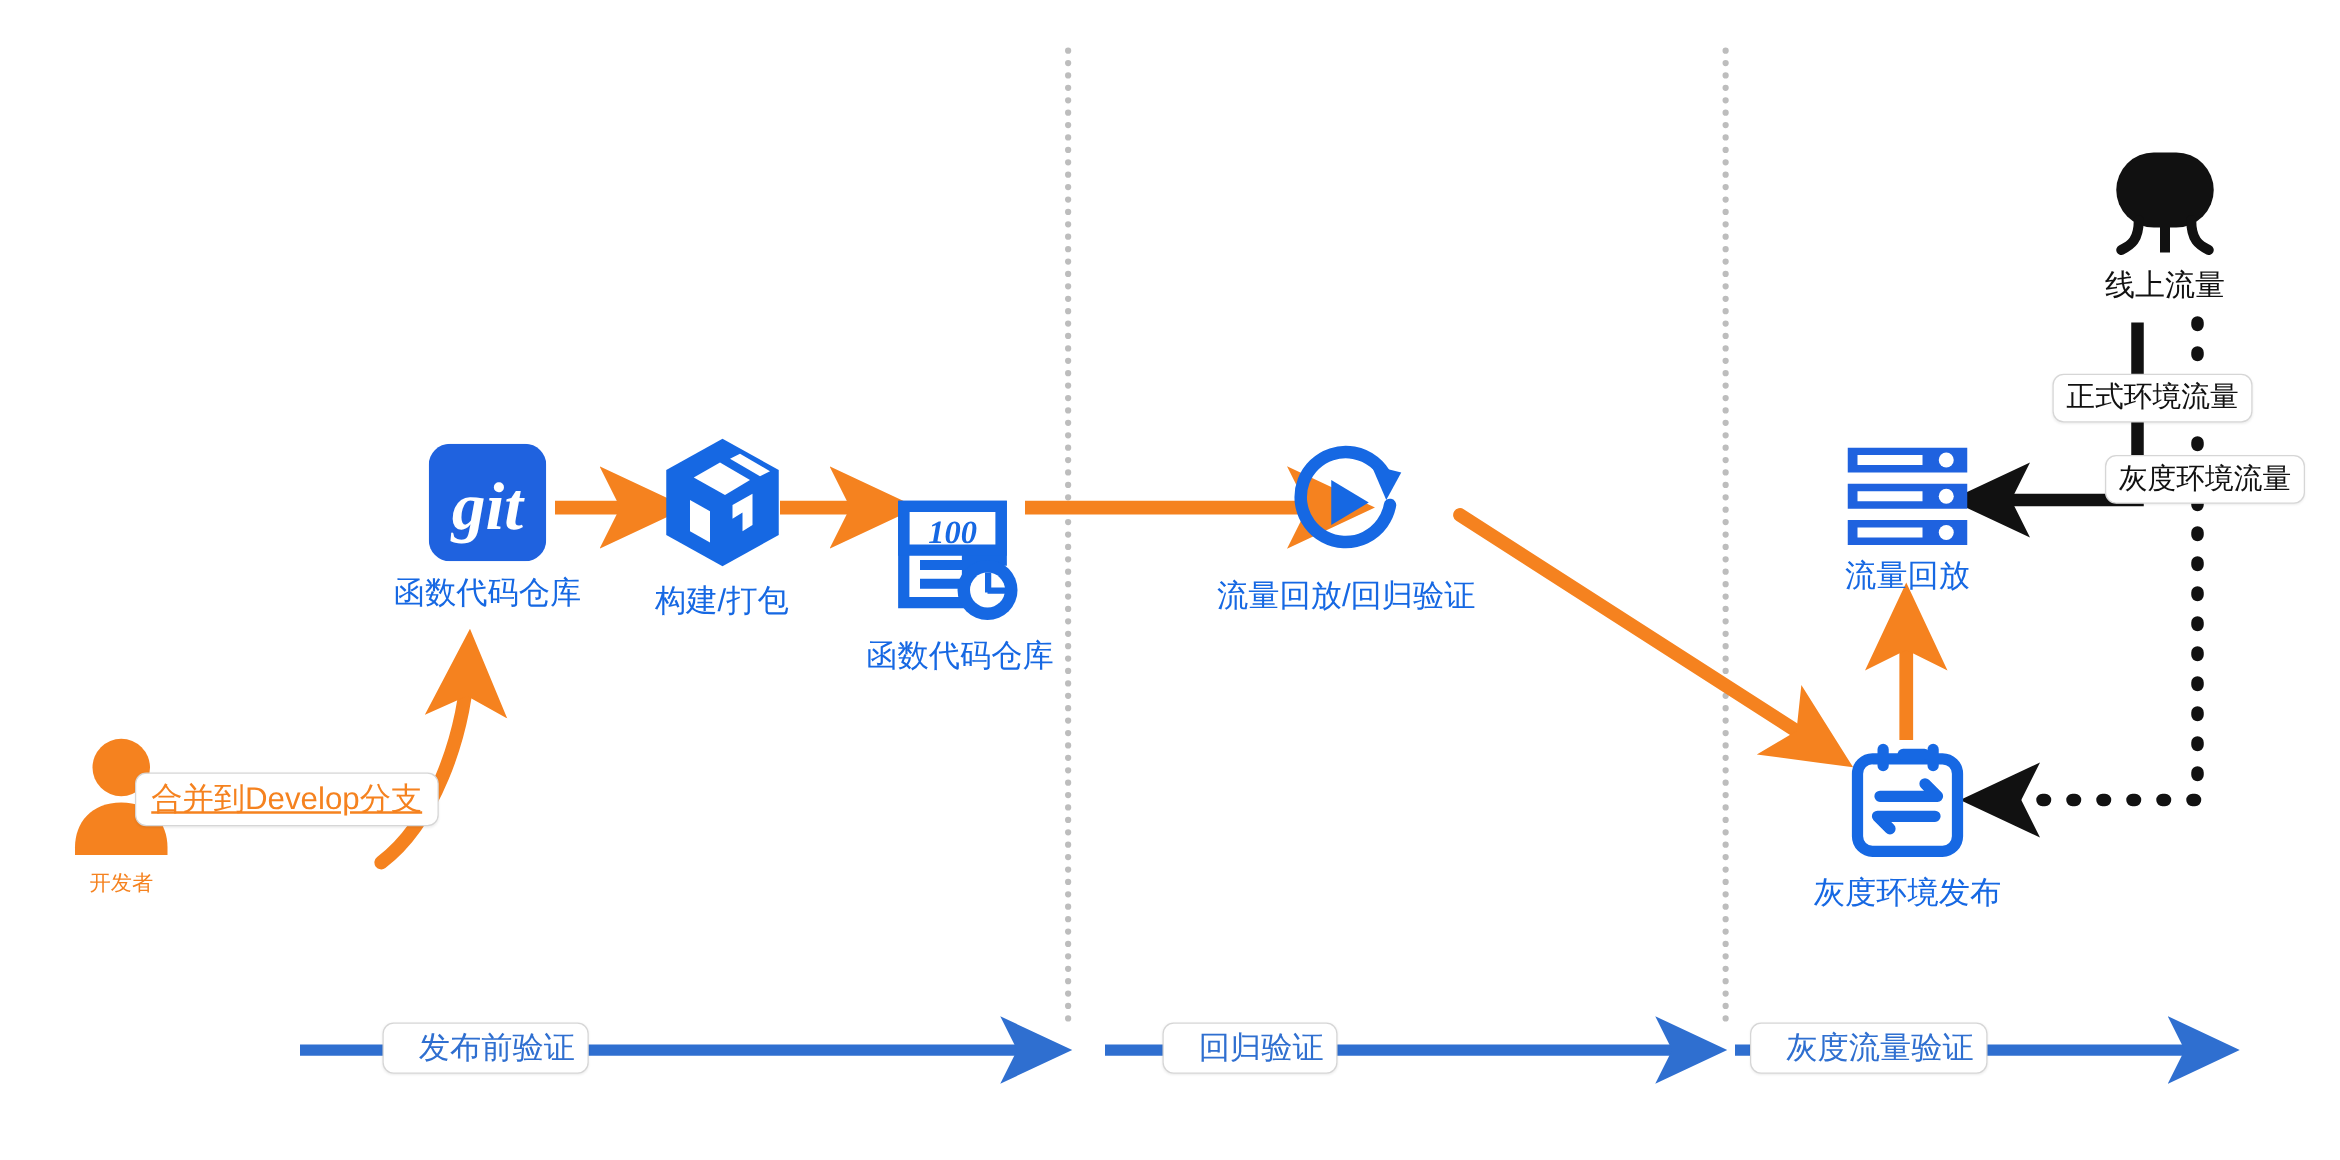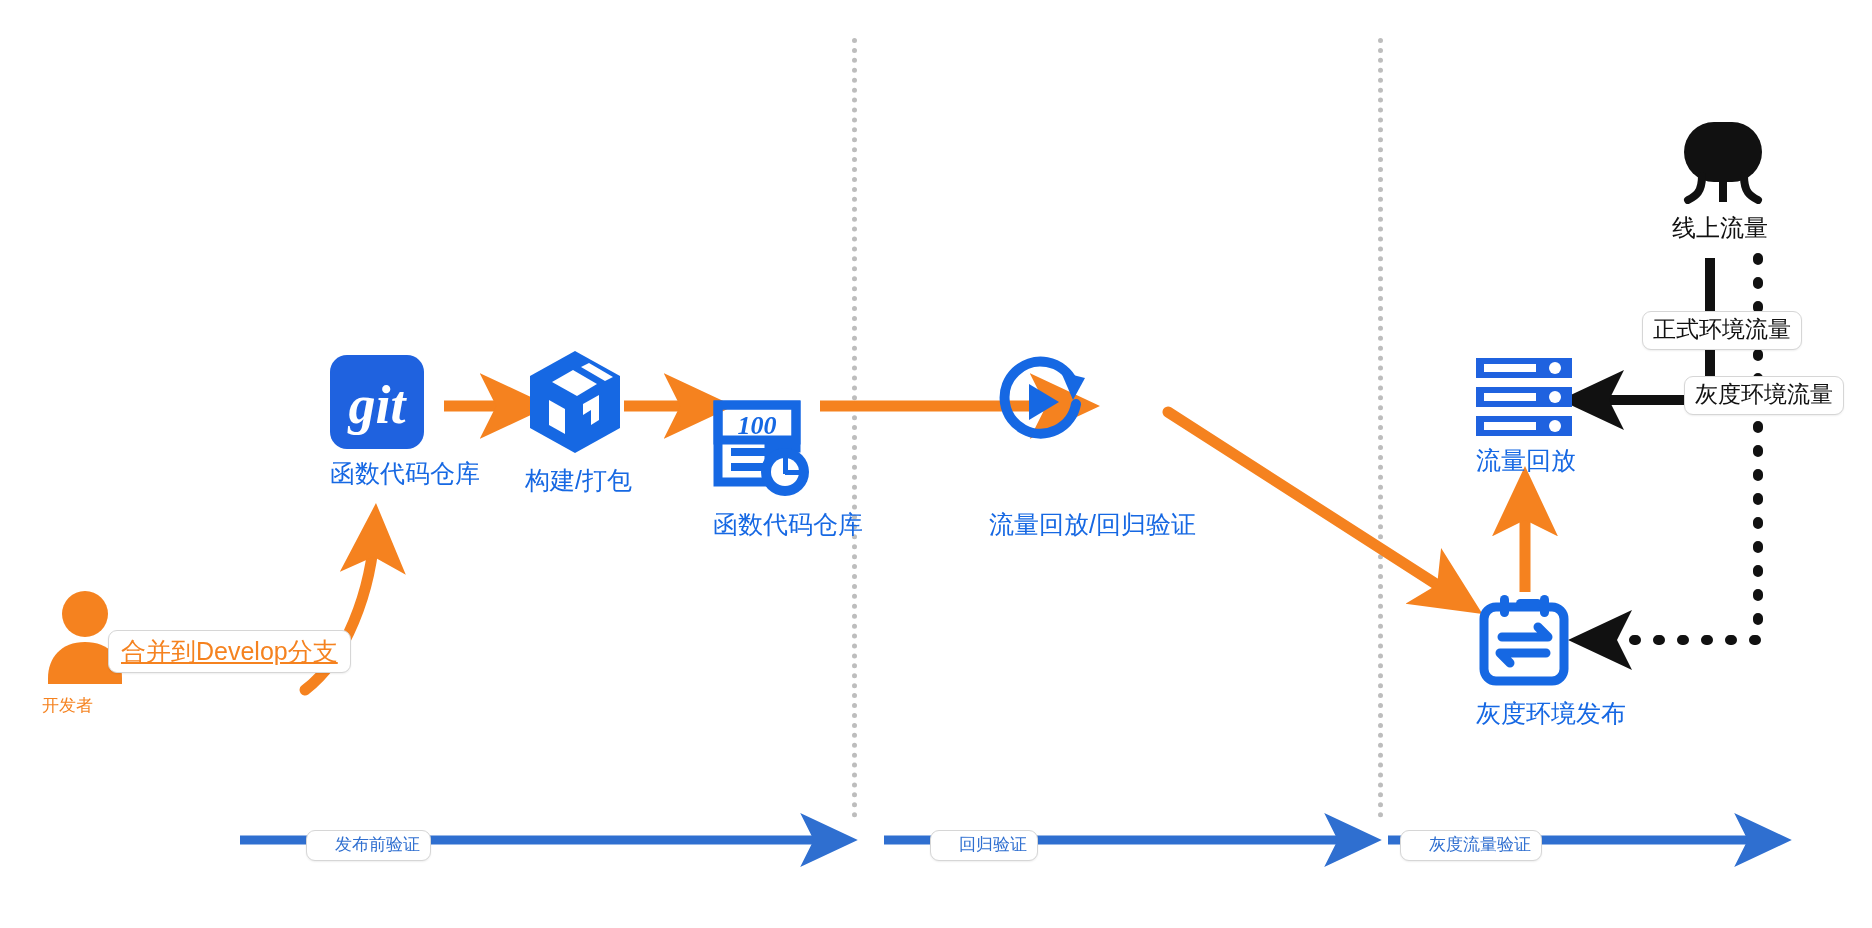--- a/index.html
+++ b/index.html
@@ -3,36 +3,36 @@
 <meta charset="utf-8">
 <style>
   html,body{margin:0;padding:0;background:#ffffff;}
   body{
     width:1872px;height:928px;position:relative;overflow:hidden;
     font-family:"Liberation Sans","DejaVu Sans",sans-serif;
   }
   #stage{position:absolute;left:0;top:0;width:1872px;height:928px;}
   svg.layer{position:absolute;left:0;top:0;width:1872px;height:928px;overflow:visible;}
 
-  .node{position:absolute;display:flex;flex-direction:column;}
+  .node{position:absolute;display:flex;flex-direction:column;align-items:center;}
   .node .icon{display:block;}
   .node .caption{
     margin-top:6px;font-size:25px;line-height:1.15;white-space:nowrap;
     color:#1668e3;font-weight:400;
   }
   .node.dark .caption{color:#111111;font-size:24px;}
   .node.orange .caption{color:#f5821f;font-size:17px;}
 
   .pill{
     position:absolute;background:#ffffff;border:1px solid #d6d6d6;border-radius:9px;
     padding:4px 10px 5px 10px;font-size:23px;line-height:1.2;white-space:nowrap;
-    color:#111111;box-shadow:0 1px 2px rgba(0,0,0,0.07);margin-top:12px;
+    color:#111111;box-shadow:0 1px 2px rgba(0,0,0,0.07);
   }
   .pill.orange-text{color:#f5821f;font-size:25px;padding:5px 12px 6px 12px;}
-  .pill.blue-text{color:#2f6fd0;font-size:17px;padding-left:28px;}
+  .pill.blue-text{color:#2f6fd0;font-size:25px;padding-left:28px;}
 
   .divider{position:absolute;top:38px;width:0;height:780px;
     border-left:5px dotted #bdbdbd;}
 </style>
 </head>
 <body>
 
 <div id="stage">
 
   <div class="divider" style="left:852px;"></div>
@@ -137,21 +137,21 @@
         <rect x="18" y="63" width="32" height="8" fill="#1668e3"></rect>
         <circle cx="72" cy="72" r="24" fill="#1668e3"></circle>
         <circle cx="72" cy="72" r="14" fill="#ffffff"></circle>
         <rect x="70" y="58" width="5" height="16" fill="#1668e3"></rect>
         <rect x="72" y="70" width="14" height="5" fill="#1668e3"></rect>
       </svg>
     </span>
     <span class="caption">函数代码仓库</span>
   </div>
 
-  <div class="node" style="left:989px;top:352px;width:230px;gap:48px;">
+  <div class="node" style="left:962px;top:352px;width:230px;">
     <span class="icon">
       <svg width="104" height="100" viewBox="0 0 104 100">
         <path d="M84 30 A36 36 0 1 0 87 52" fill="none" stroke="#1668e3" stroke-width="10" stroke-linecap="round"></path>
         <path d="M72 20 L96 26 L84 48 Z" fill="#1668e3"></path>
         <path d="M40 32 L70 50 L40 68 Z" fill="#1668e3"></path>
       </svg>
     </span>
     <span class="caption">流量回放/回归验证</span>
   </div>
 

